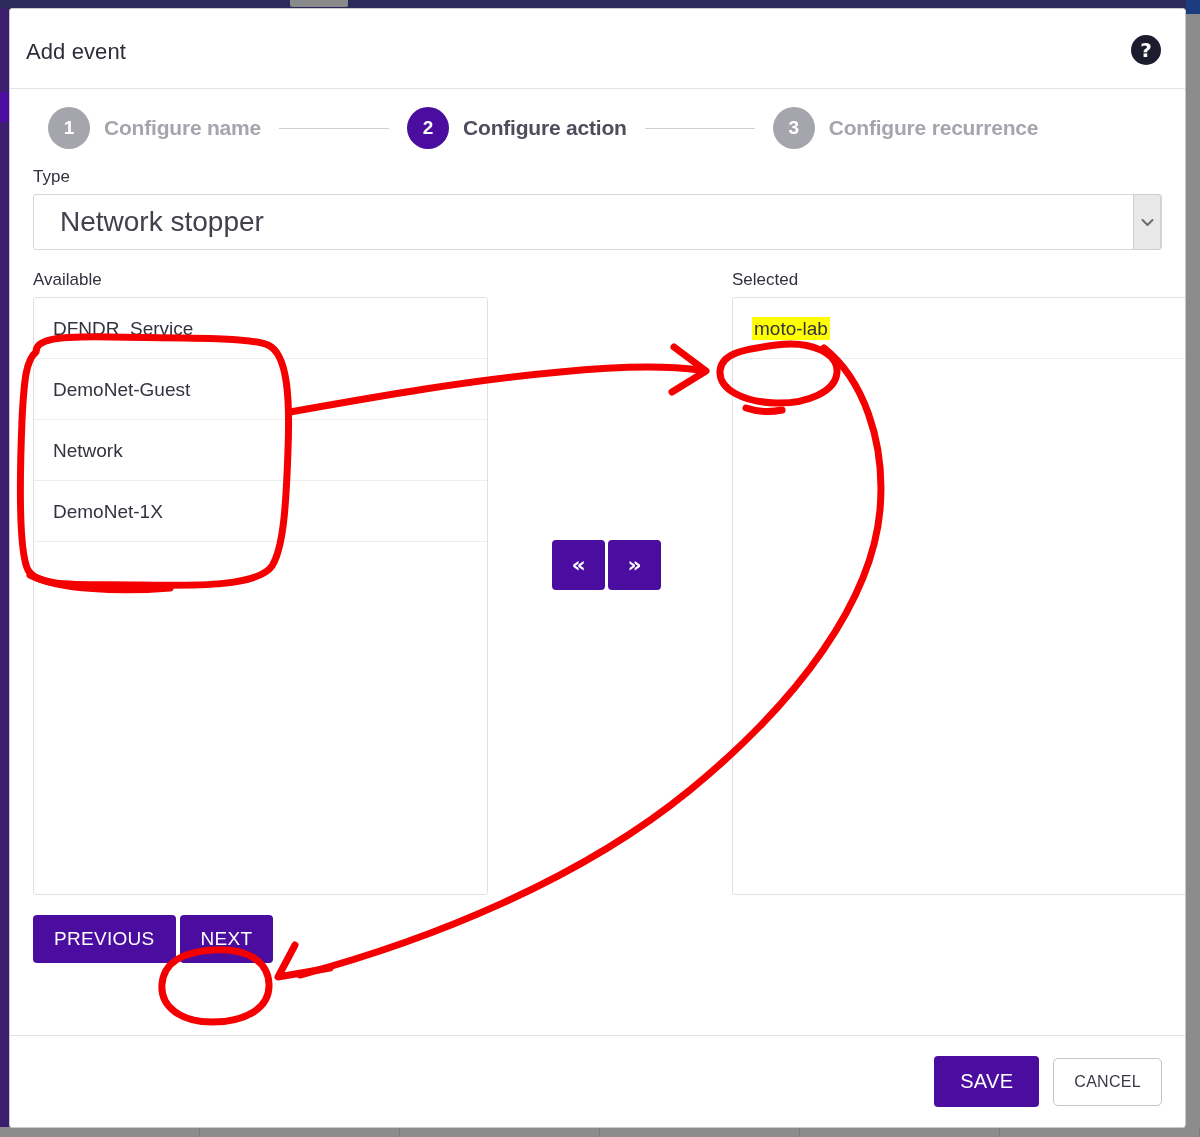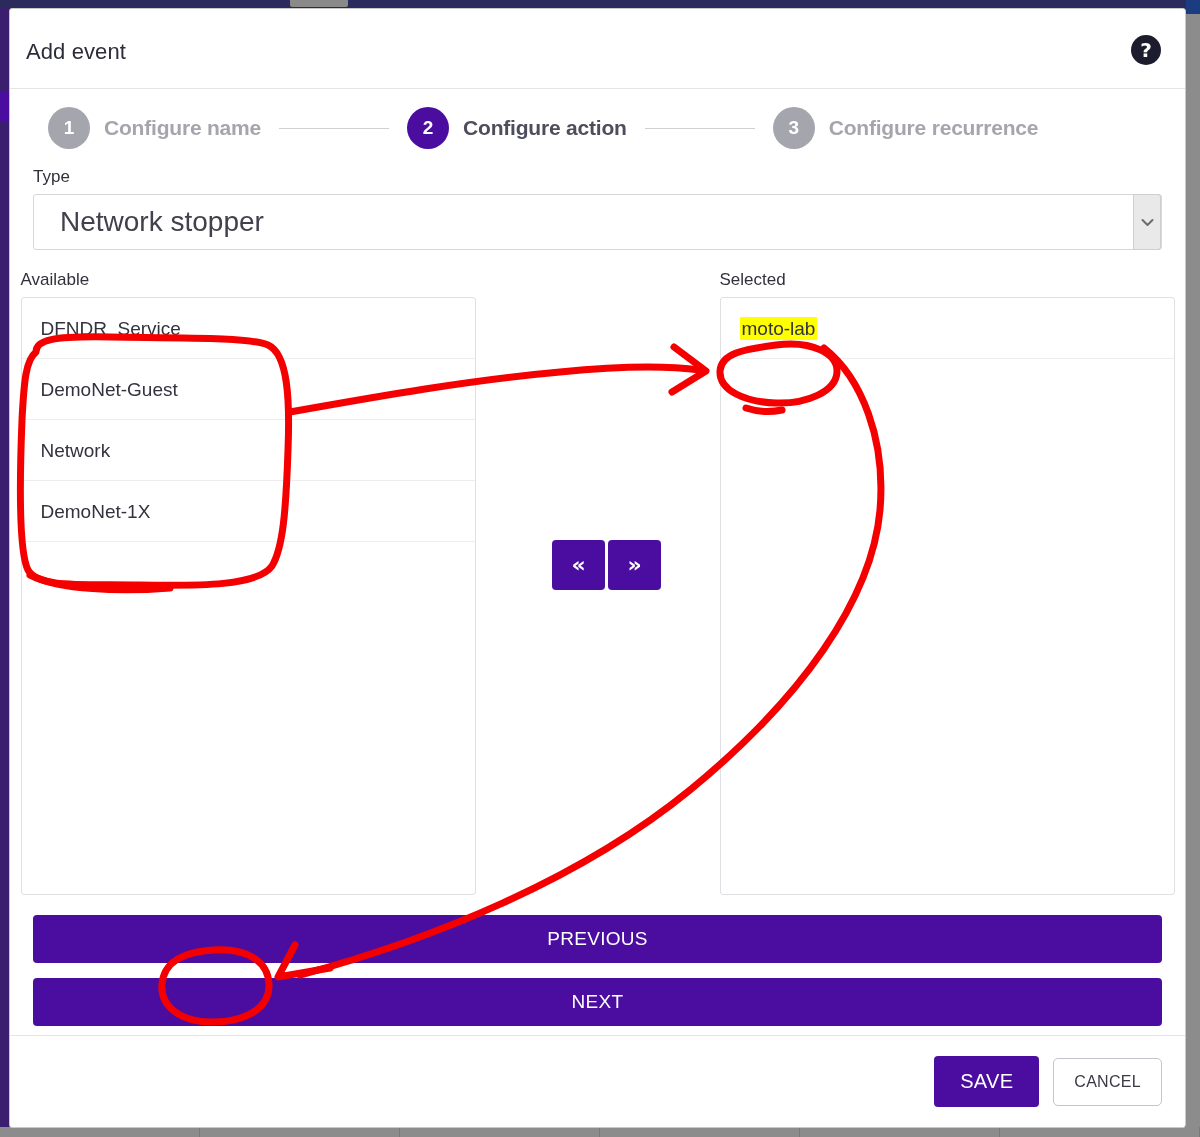--- a/index.html
+++ b/index.html
@@ -205,21 +205,20 @@
     align-items: center;
     justify-content: center;
   }
   #type-select-arrow svg { display: block; }
 
   
   #picklist {
     position: relative;
     display: flex;
     gap: 0;
-    justify-content: center;
   }
   .pick-col {
     width: 455px;
     flex: 0 0 auto;
   }
   .pick-col.right { margin-left: 244px; }
   .pick-box {
     height: 598px;
     border: 1px solid #e0e0e4;
     border-radius: 3px;
@@ -264,22 +263,21 @@
     cursor: pointer;
     font-family: "DejaVu Sans", sans-serif;
     line-height: 44px;
     padding: 0;
   }
 
   
   #wizard-nav {
     margin-top: 20px;
     display: flex;
-    gap: 15px;
-    flex-direction: column;
+    gap: 4px;
   }
   .btn-primary {
     background: #4a0d9f;
     color: #ffffff;
     border: none;
     border-radius: 4px;
     font-size: 19px;
     letter-spacing: 0.3px;
     padding: 13px 21px;
     cursor: pointer;

